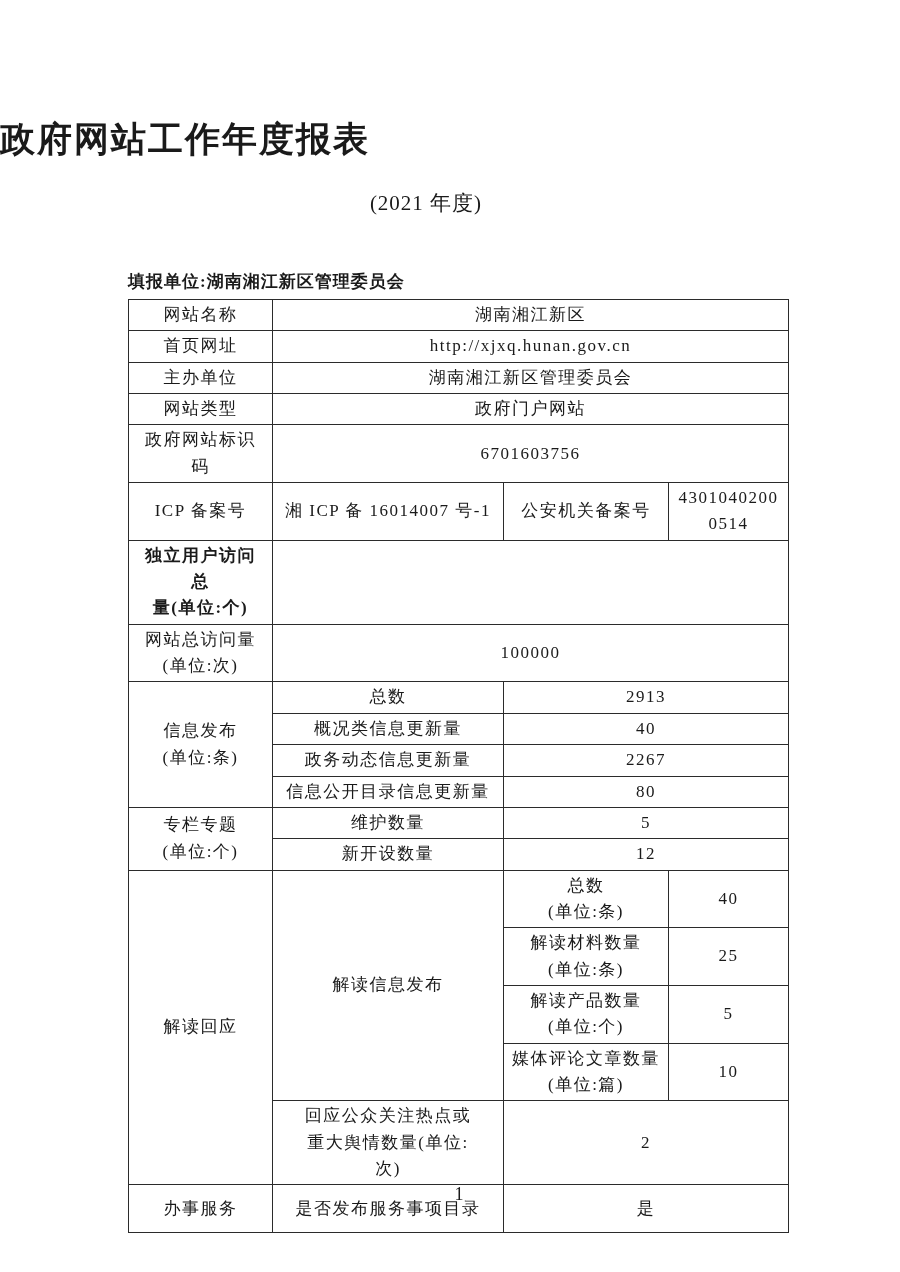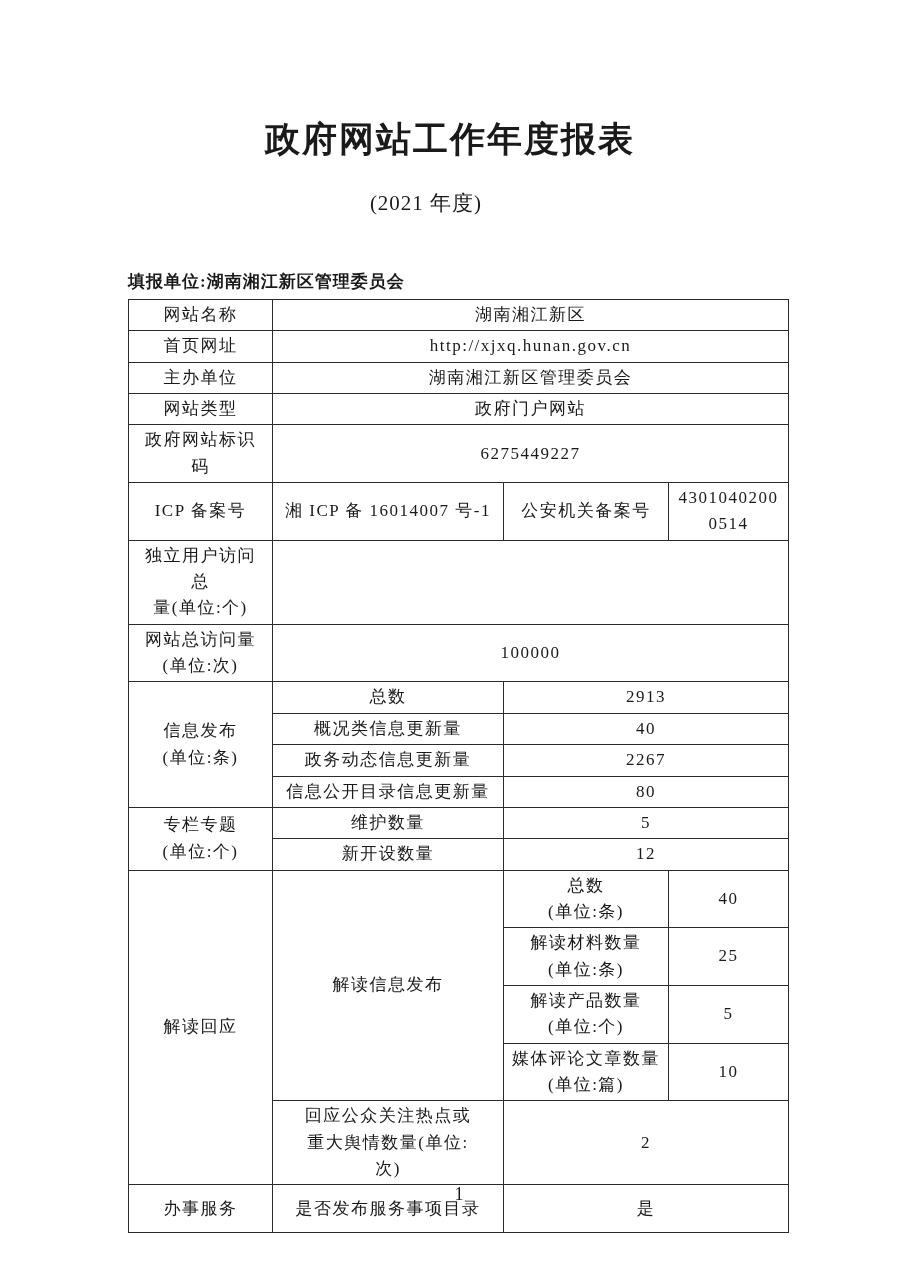--- a/index.html
+++ b/index.html
@@ -14,21 +14,21 @@
     background: #ffffff;
     font-family: "Liberation Serif", "DejaVu Serif", serif;
     color: #1a1a1a;
     overflow: hidden;
   }
   .doc-title {
     position: absolute;
     top: 116px;
     left: 0;
     width: 900px;
-    text-align: center;
+    text-align: left;
     font-size: 35px;
     font-weight: bold;
     letter-spacing: 2px;
   }
   .doc-subtitle {
     position: absolute;
     top: 189px;
     left: 0;
     width: 852px;
     text-align: center;
@@ -58,20 +58,21 @@
     letter-spacing: 1.5px;
     text-align: center;
     vertical-align: middle;
     padding: 2px 8px;
     white-space: pre-line;
     overflow: hidden;
   }
   td.left {
     text-align: left;
     padding-left: 6px;
+    font-weight: bold;
   }
   td.breakall {
     word-break: break-all;
     letter-spacing: 0.5px;
     margin-left: 29px;
   }
   td.latin {
     letter-spacing: 1px;
     margin-left: 38px;
   }
@@ -121,21 +122,21 @@
       <tr style="height:30px">
         <td>主办单位</td>
         <td colspan="3">湖南湘江新区管理委员会</td>
       </tr>
       <tr style="height:30px">
         <td>网站类型</td>
         <td colspan="3">政府门户网站</td>
       </tr>
       <tr style="height:28px">
         <td>政府网站标识码</td>
-        <td colspan="3" class="latin">6275449227</td>
+        <td colspan="3" class="latin">6701603756</td>
       </tr>
       <tr style="height:54px">
         <td>ICP 备案号</td>
         <td>湘 ICP 备 16014007 号-1</td>
         <td>公安机关备案号</td>
         <td class="breakall">43010402000514</td>
       </tr>
       <tr style="height:53px">
         <td class="left">独立用户访问总
 量(单位:个)</td>

